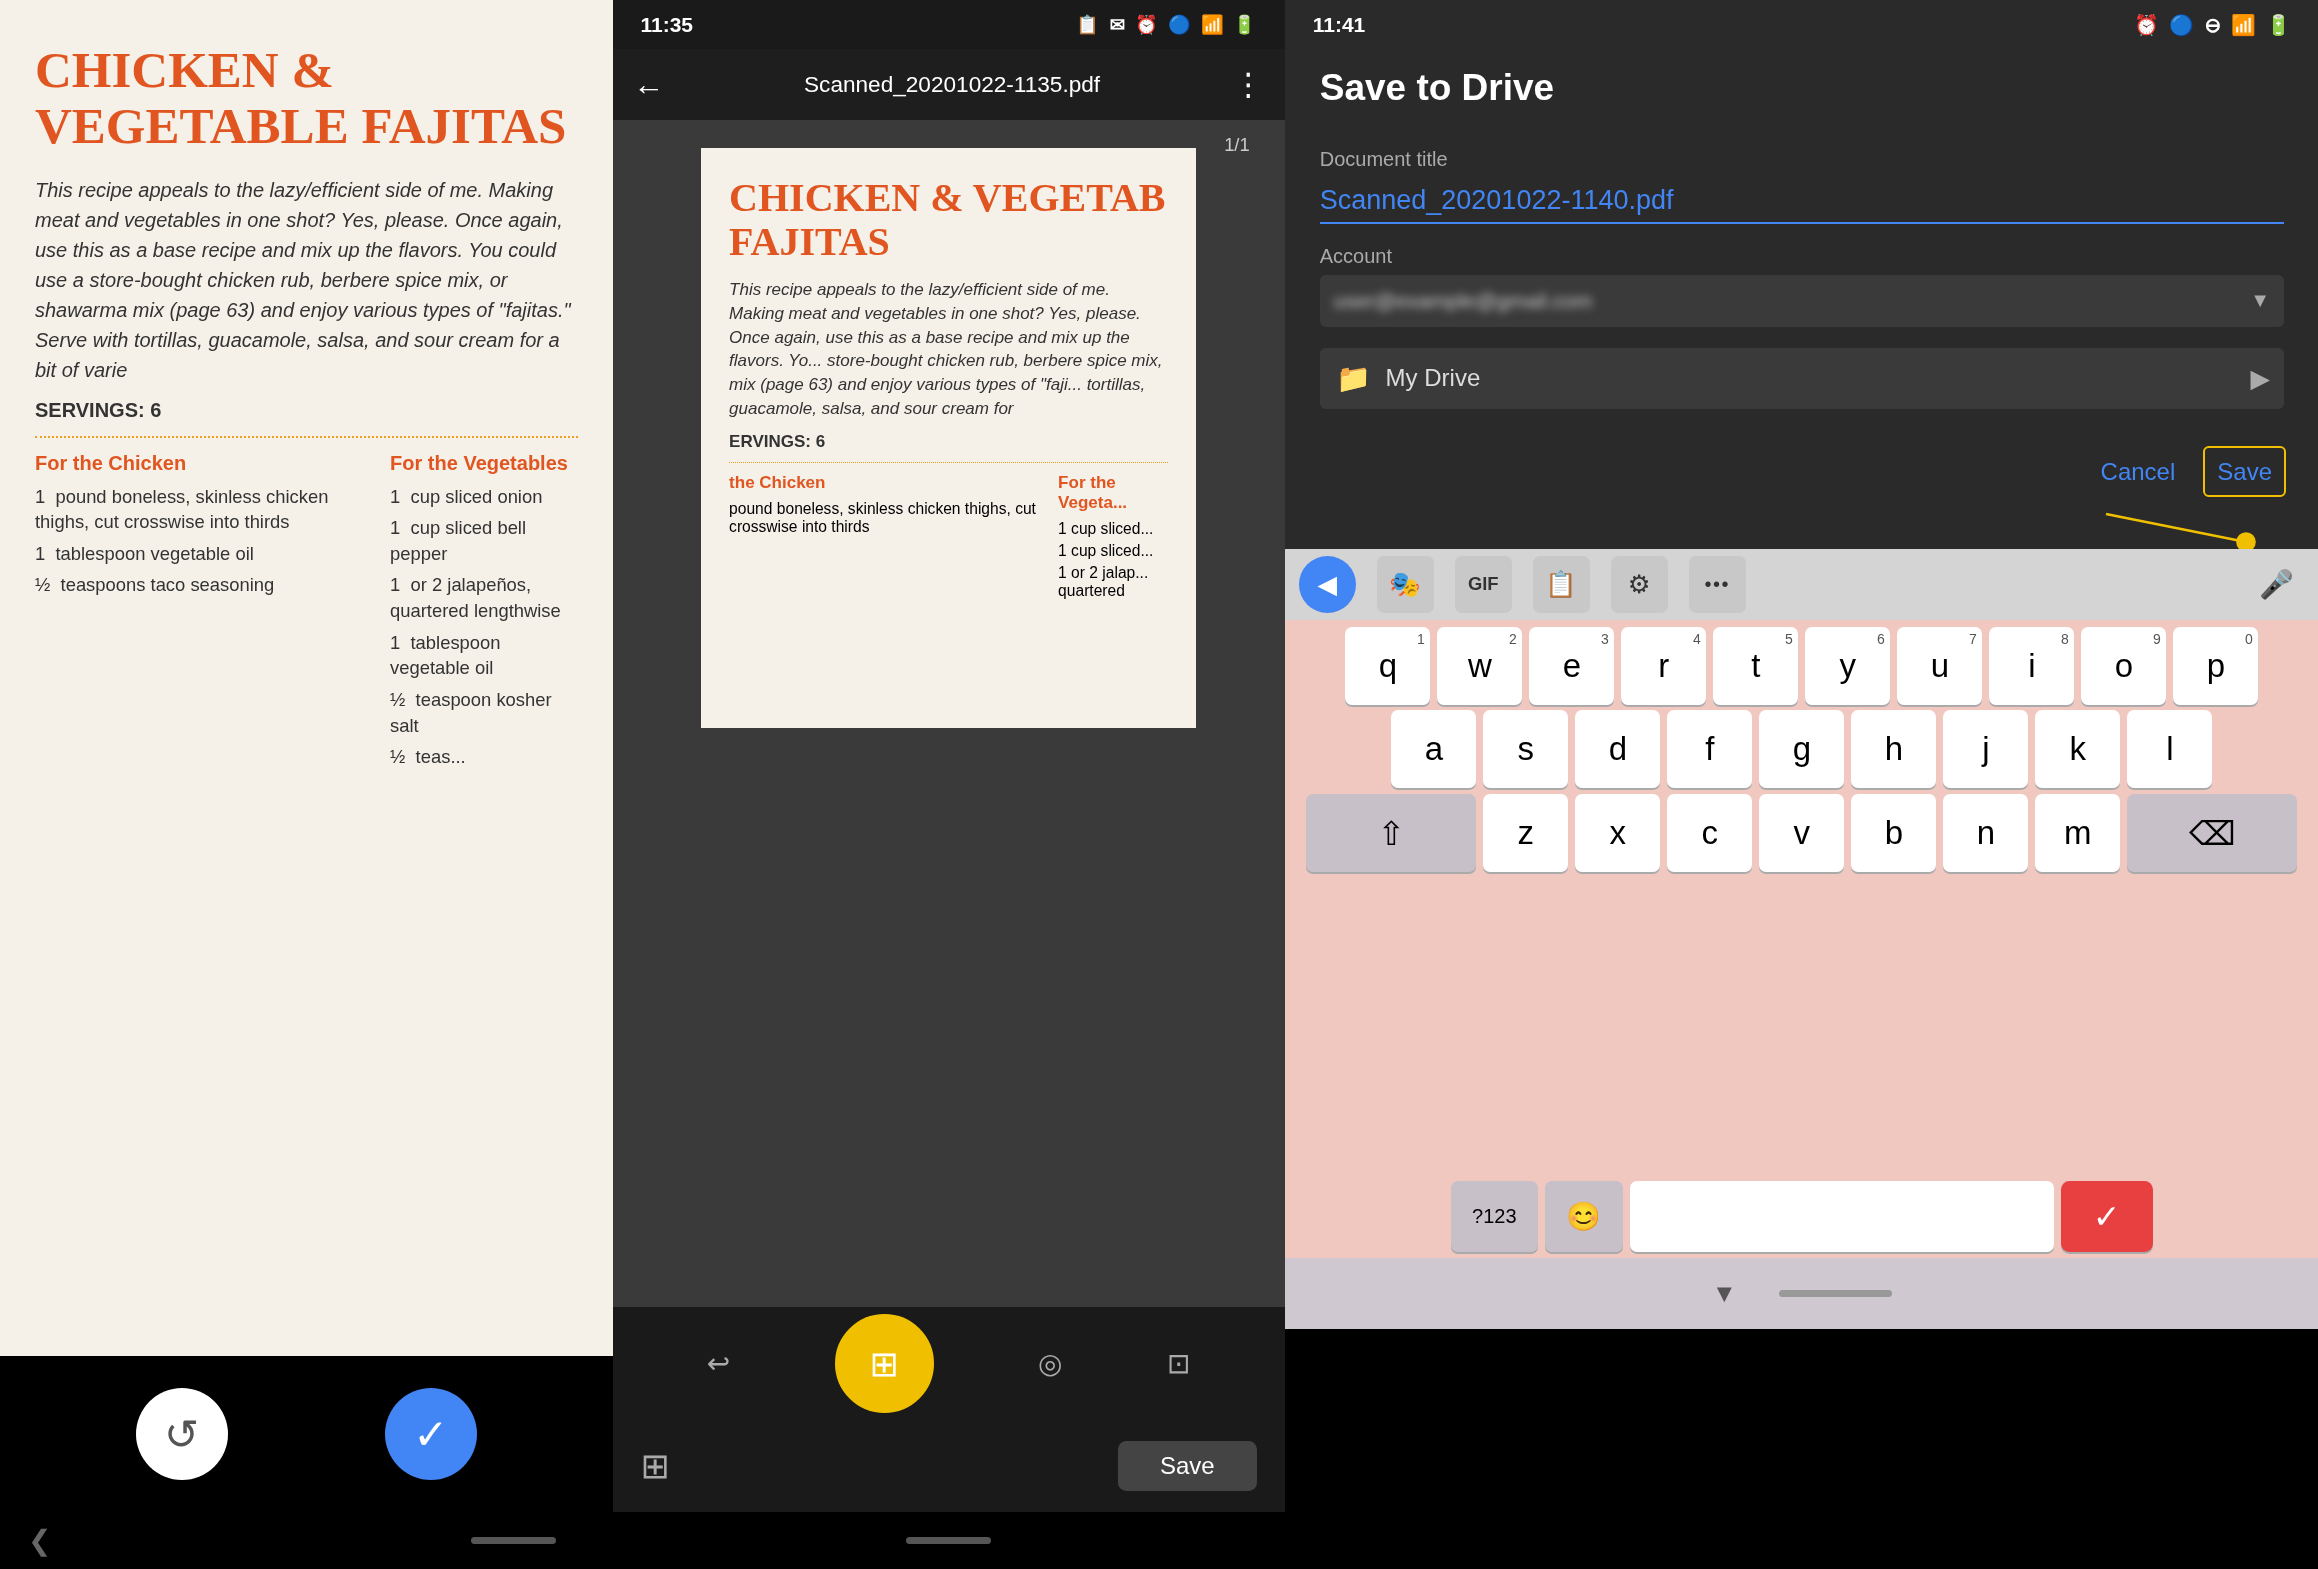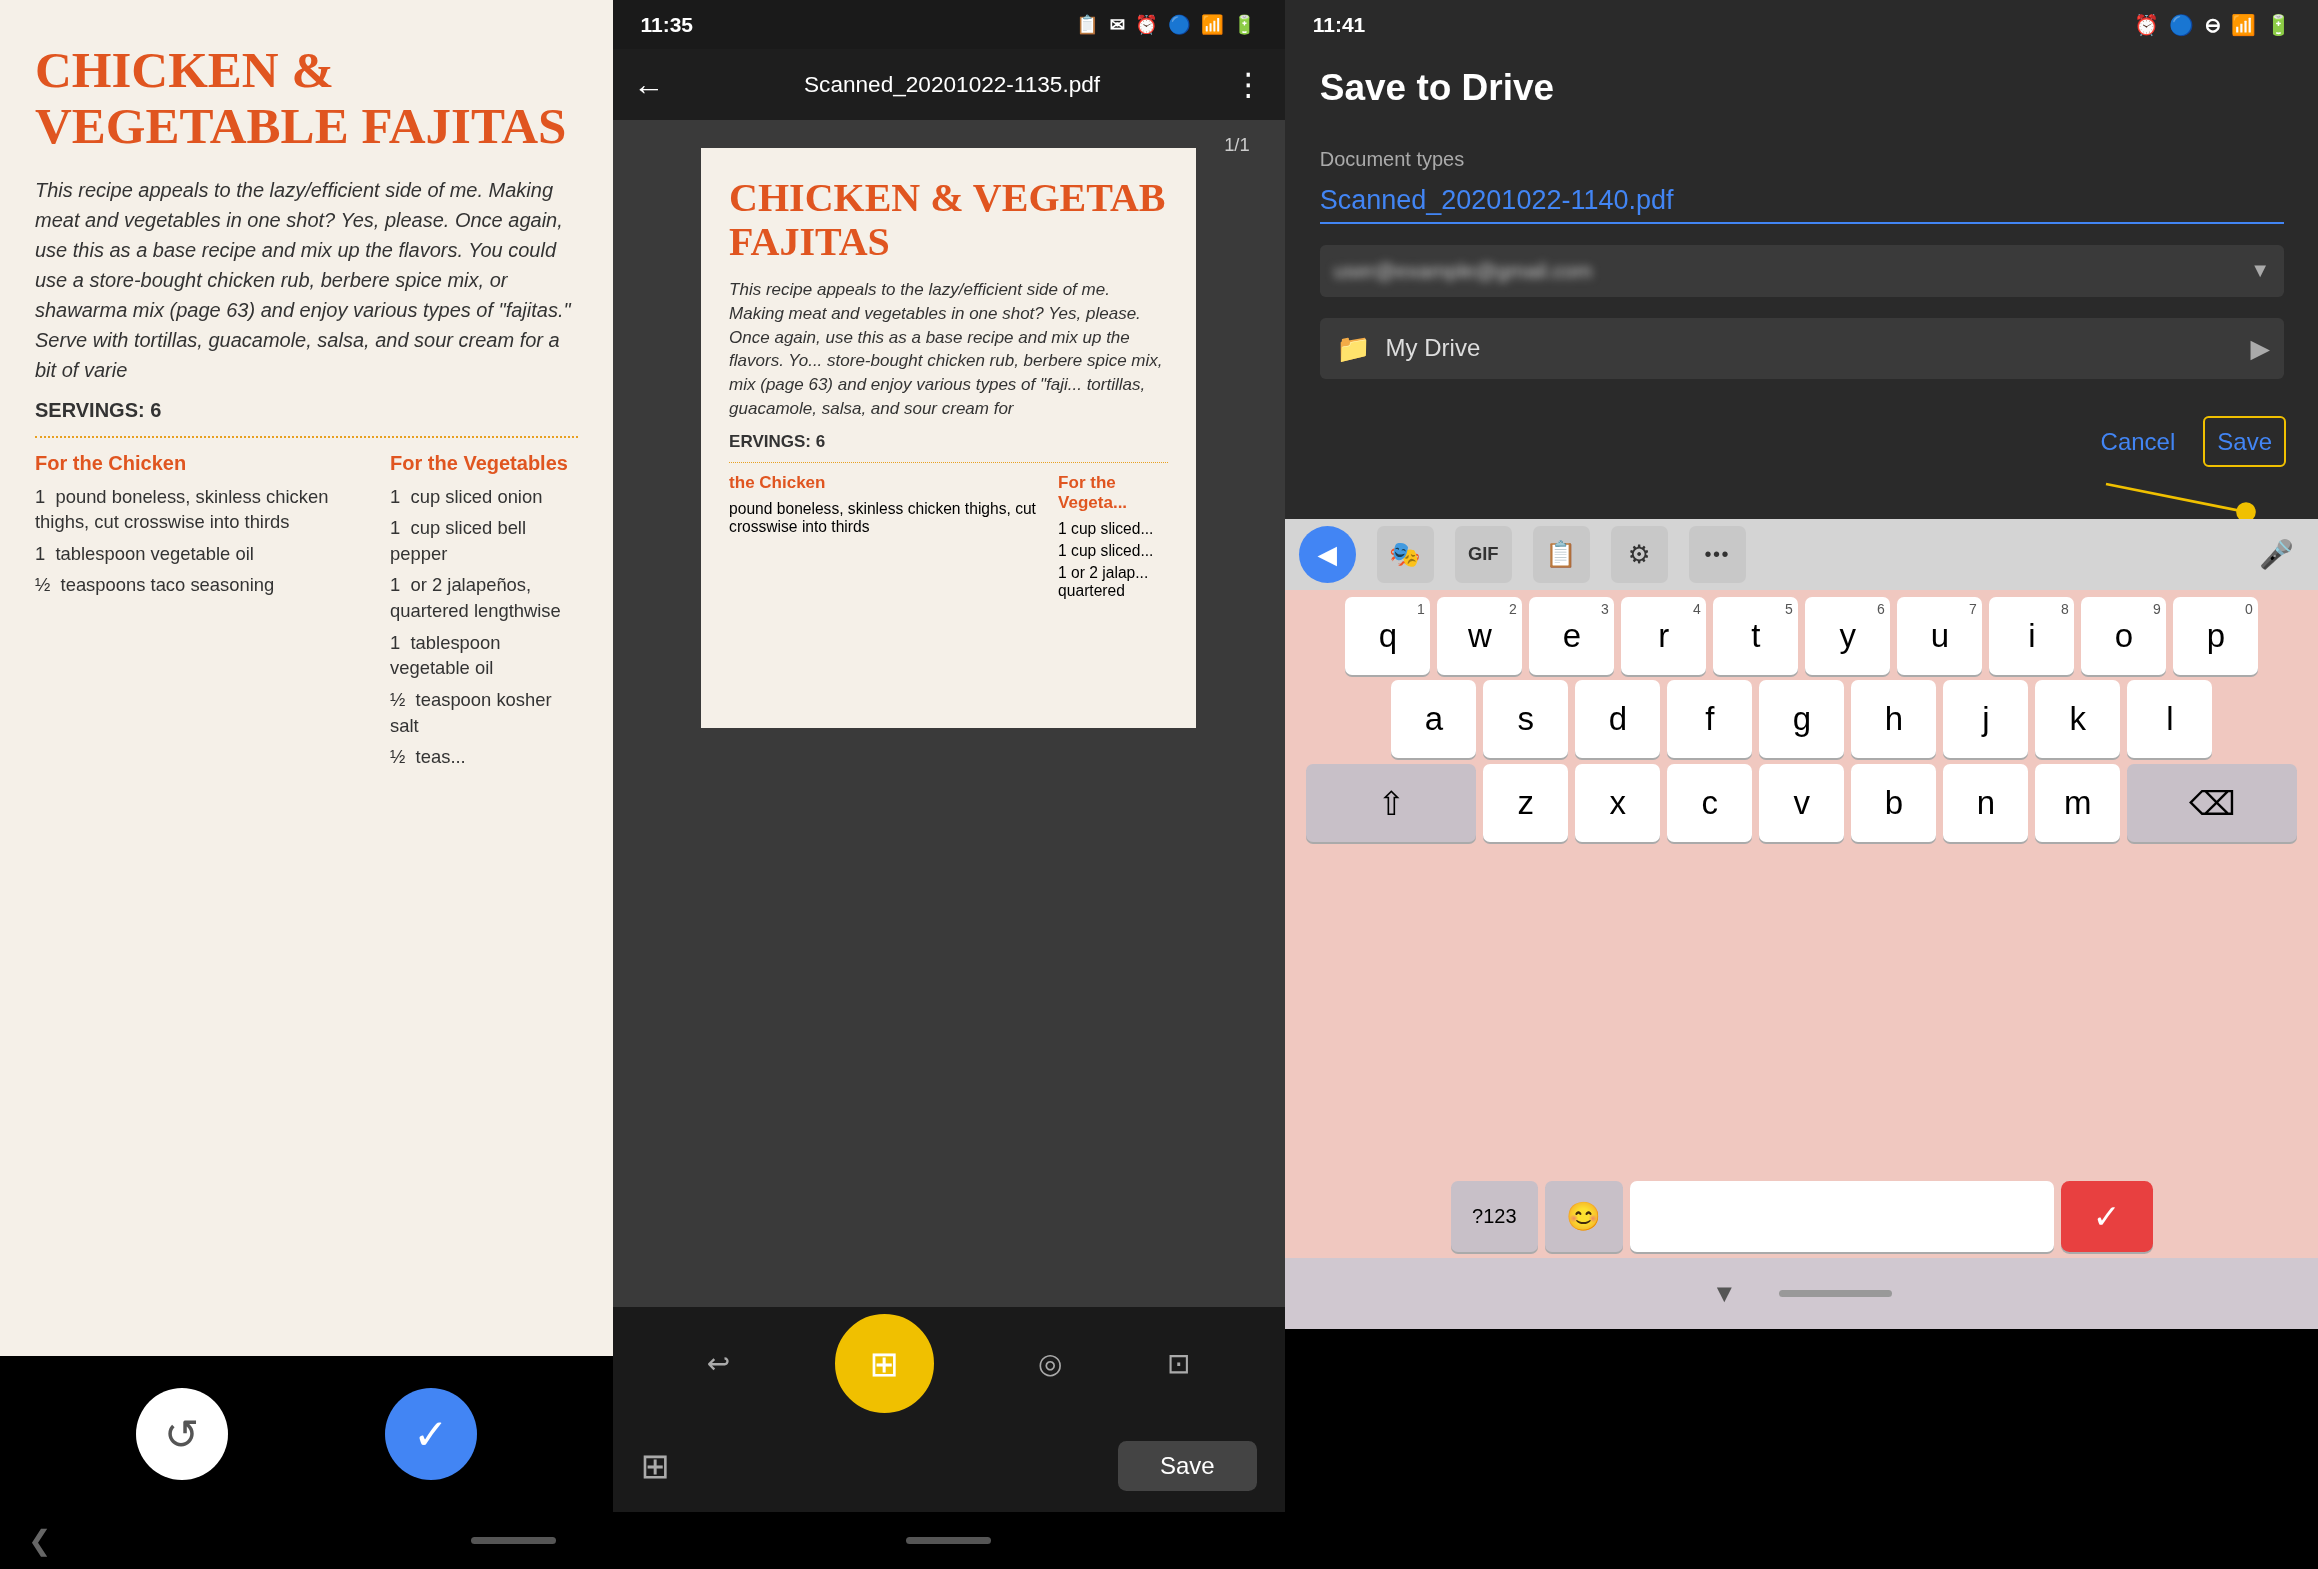--- a/index.html
+++ b/index.html
@@ -663,22 +663,23 @@
       <span>🔵</span>
       <span>⊖</span>
       <span>📶</span>
       <span>🔋</span>
     </div>
   </div>
   <div class="panel3-header">
     <div class="panel3-header-title">Save to Drive</div>
   </div>
   <div class="panel3-form">
-    <label class="form-label">Document types</label>
+    <label class="form-label">Document title</label>
     <input class="form-input-box" value="Scanned_20201022-1140.pdf" style="color: rgb(66, 133, 244); font-size: 27px; width: 100%; background: transparent; border-top: none; border-right: none; border-left: none; border-image: initial; border-bottom: 2.1px solid rgb(66, 133, 244); outline: none; padding-bottom: 5.7px; margin-bottom: 21px;">
+    <label class="form-label">Account</label>
     <div class="form-select-box">
       <span class="blurred-text">user@example@gmail.com</span>
       <span style="color:#aaa;font-size:20px;">▼</span>
     </div>
     <div class="folder-row">
       <span class="folder-icon">📁</span>
       <span class="folder-name">My Drive</span>
       <span class="folder-chevron">▶</span>
     </div>
   </div>

